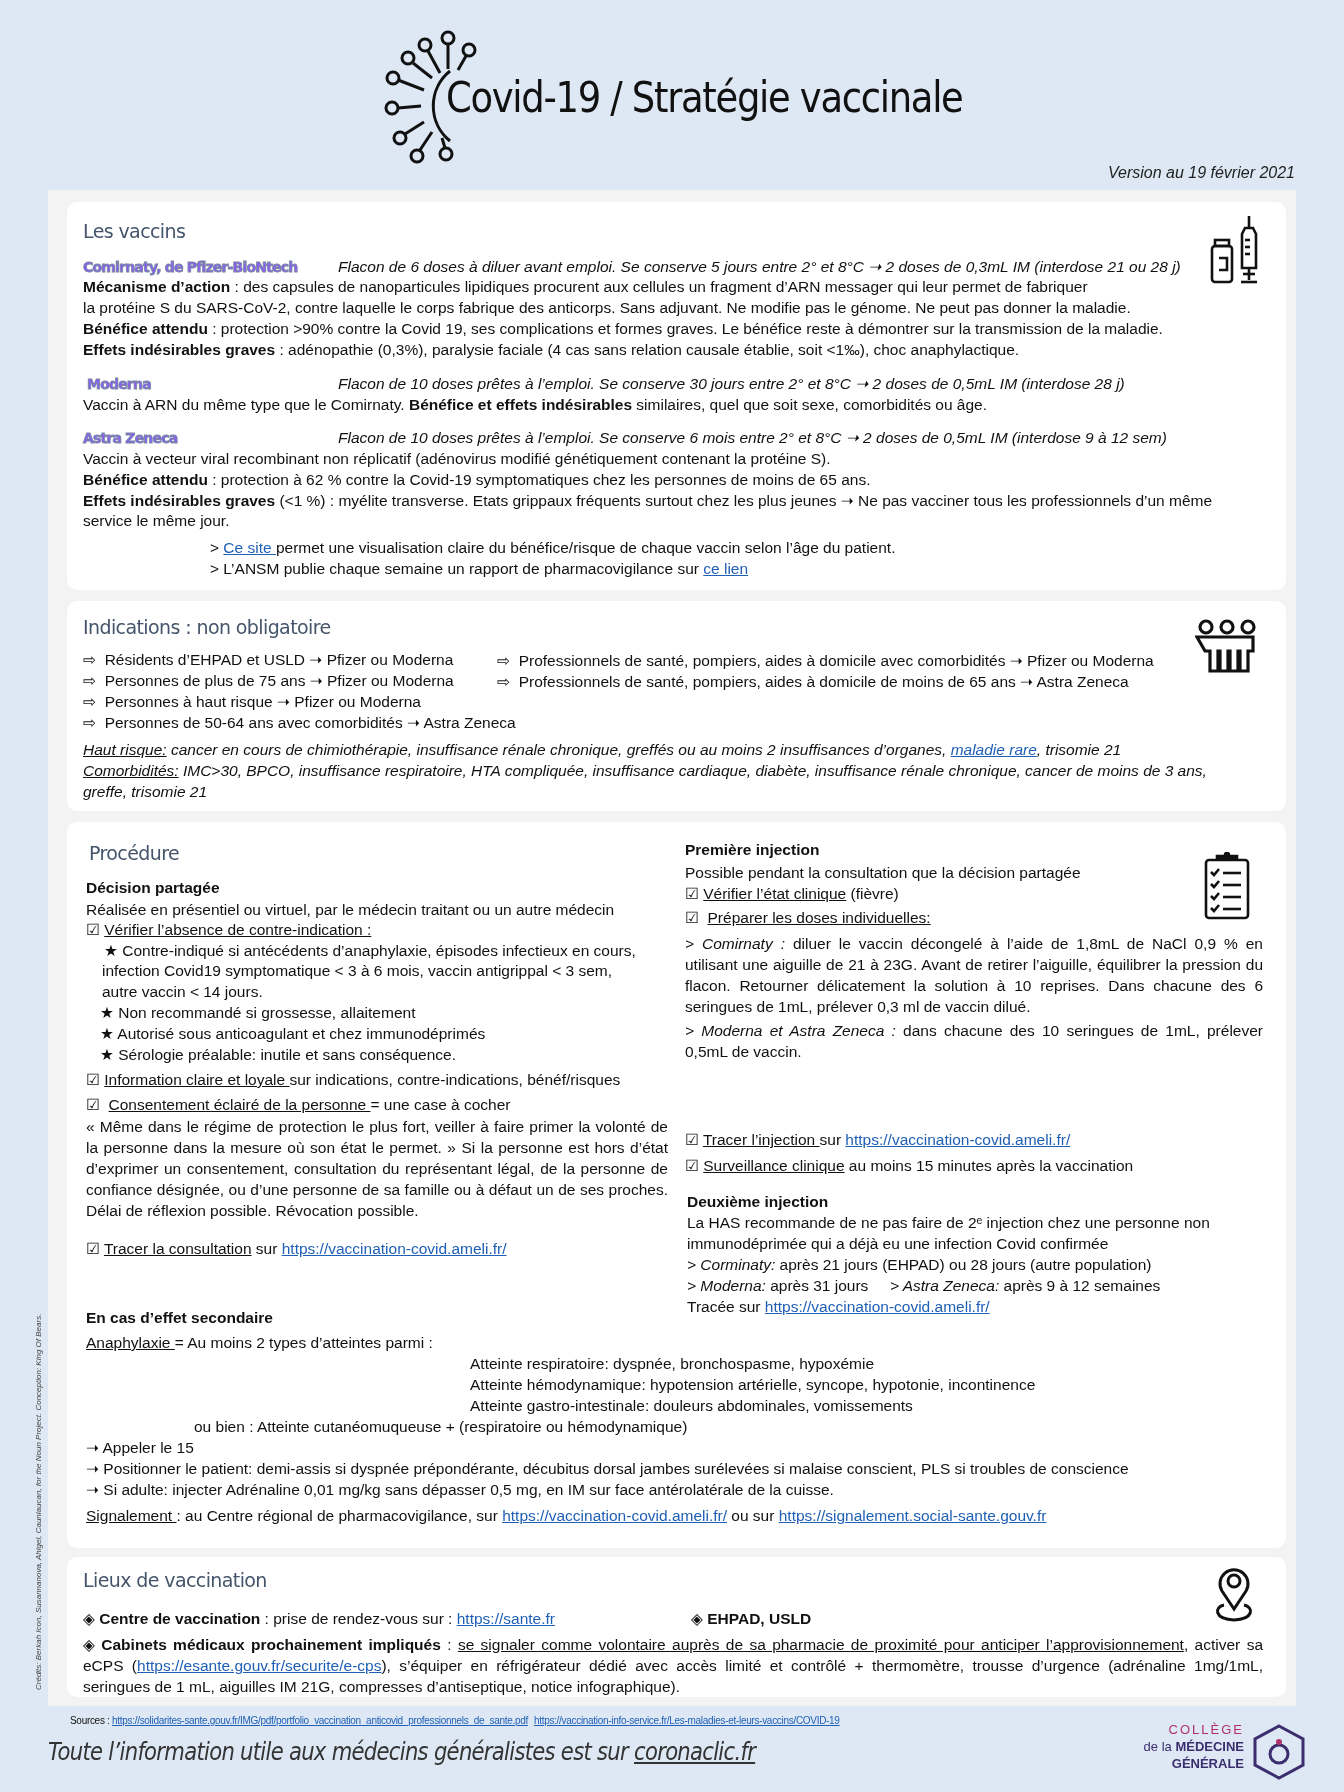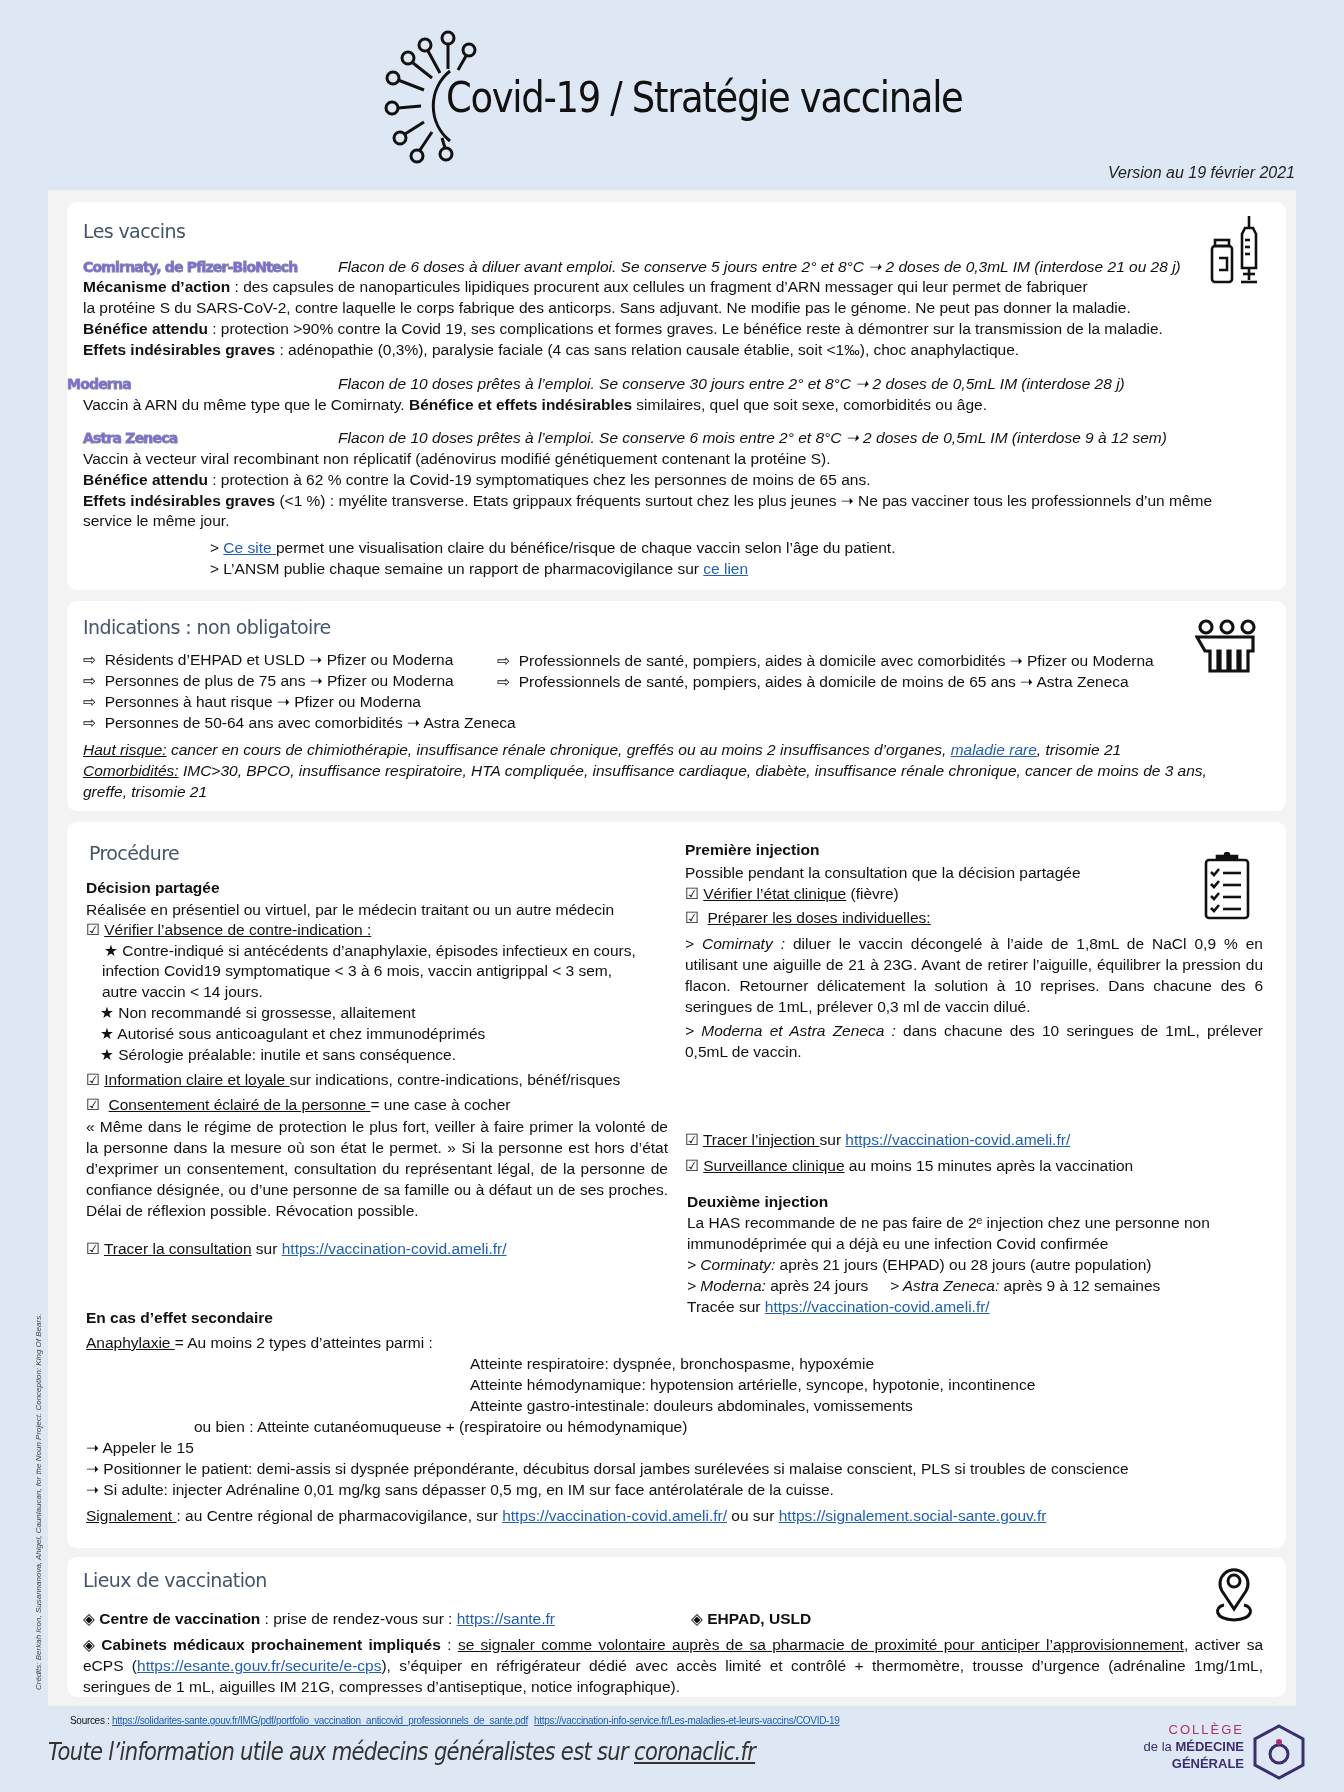--- a/index.html
+++ b/index.html
@@ -70,21 +70,21 @@
 
   <div class="line" style="left:16px; top:55px;">
     <span class="vname">Comirnaty, de Pfizer-BioNtech</span>
   </div>
   <div class="line it" style="left:271px; top:55px;">Flacon de 6 doses à diluer avant emploi. Se conserve 5 jours entre 2° et 8°C ➝ 2 doses de 0,3mL IM (interdose 21 ou 28 j)</div>
   <div class="line" style="left:16px; top:75px;"><b>Mécanisme d’action</b><span> : des capsules de nanoparticules lipidiques procurent aux cellules un fragment d’ARN messager qui leur permet de fabriquer</span></div>
   <div class="line" style="left:16px; top:96px;">la protéine S du SARS-CoV-2, contre laquelle le corps fabrique des anticorps. Sans adjuvant. Ne modifie pas le génome. Ne peut pas donner la maladie.</div>
   <div class="line" style="left:16px; top:117px;"><b>Bénéfice attendu</b><span> : protection &gt;90% contre la Covid 19, ses complications et formes graves. Le bénéfice reste à démontrer sur la transmission de la maladie.</span></div>
   <div class="line" style="left:16px; top:138px;"><b>Effets indésirables graves</b><span> : adénopathie (0,3%), paralysie faciale (4 cas sans relation causale établie, soit &lt;1‰), choc anaphylactique.</span></div>
 
-  <div class="line" style="left:0; top:172px;">
+  <div class="line" style="left:20px; top:172px;">
     <span class="vname">Moderna</span>
   </div>
   <div class="line it" style="left:271px; top:172px;">Flacon de 10 doses prêtes à l’emploi. Se conserve 30 jours entre 2° et 8°C ➝ 2 doses de 0,5mL IM (interdose 28 j)</div>
   <div class="line" style="left:16px; top:193px;"><span>Vaccin à ARN du même type que le Comirnaty. </span><b>Bénéfice et effets indésirables</b><span> similaires, quel que soit sexe, comorbidités ou âge.</span></div>
 
   <div class="line" style="left:16px; top:226px;text-align:center;">
     <span class="vname">Astra Zeneca</span>
   </div>
   <div class="line it" style="left:271px; top:226px;">Flacon de 10 doses prêtes à l’emploi. Se conserve 6 mois entre 2° et 8°C ➝ 2 doses de 0,5mL IM (interdose 9 à 12 sem)</div>
   <div class="line" style="left:16px; top:247px;">Vaccin à vecteur viral recombinant non réplicatif (adénovirus modifié génétiquement contenant la protéine S).</div>
@@ -152,21 +152,21 @@
   <div class="line" style="left:618px; top:86px;"><span>☑</span>&nbsp; <span class="u">Préparer les doses individuelles:</span></div>
   <div class="line just" style="left:618px; top:111px; width:578px; line-height:21px;"><span class="it">&gt; Comirnaty :</span><span> diluer le vaccin décongelé à l’aide de 1,8mL de NaCl 0,9 % en utilisant une aiguille de 21 à 23G. Avant de retirer l’aiguille, équilibrer la pression du flacon. Retourner délicatement la solution à 10 reprises. Dans chacune des 6 seringues de 1mL, prélever 0,3 ml de vaccin dilué.</span></div>
   <div class="line just" style="left:618px; top:198px; width:578px; line-height:21px;"><span class="it">&gt; Moderna et Astra Zeneca :</span><span> dans chacune des 10 seringues de 1mL, prélever 0,5mL de vaccin.</span></div>
   <div class="line" style="left:618px; top:308px;"><span>☑</span> <span class="u">Tracer l’injection </span><span>sur </span><a>https://vaccination-covid.ameli.fr/</a></div>
   <div class="line" style="left:618px; top:334px;"><span>☑</span> <span class="u">Surveillance clinique</span><span> au moins 15 minutes après la vaccination</span></div>
 
   <div class="line" style="left:620px; top:370px;"><b>Deuxième injection</b></div>
   <div class="line" style="left:620px; top:391px;">La HAS recommande de ne pas faire de 2ᵉ injection chez une personne non</div>
   <div class="line" style="left:620px; top:412px;">immunodéprimée qui a déjà eu une infection Covid confirmée</div>
   <div class="line" style="left:620px; top:433px;"><span class="it">&gt; Corminaty:</span><span> après 21 jours (EHPAD) ou 28 jours (autre population)</span></div>
-  <div class="line" style="left:620px; top:454px;"><span class="it">&gt; Moderna:</span><span> après 24 jours</span>&nbsp;&nbsp;&nbsp;&nbsp;&nbsp;<span class="it">&gt; Astra Zeneca:</span><span> après 9 à 12 semaines</span></div>
+  <div class="line" style="left:620px; top:454px;"><span class="it">&gt; Moderna:</span><span> après 31 jours</span>&nbsp;&nbsp;&nbsp;&nbsp;&nbsp;<span class="it">&gt; Astra Zeneca:</span><span> après 9 à 12 semaines</span></div>
   <div class="line" style="left:620px; top:475px;"><span>Tracée sur </span><a>https://vaccination-covid.ameli.fr/</a></div>
 
   <svg class="icon" style="left:1136px; top:30px;" width="48" height="68" viewBox="0 0 48 68" fill="none" stroke="#111" stroke-width="2.6">
     <rect x="3" y="8" width="42" height="58" rx="3"></rect>
       <path d="M14 8 v-4 h20 v4" fill="#111"></path>
       <circle cx="24" cy="3" r="2" fill="#111"></circle>
     <path d="M8 20 l3 3 l5 -6"></path>
       <line x1="20" y1="21" x2="38" y2="21"></line>
     <path d="M8 32 l3 3 l5 -6"></path>
       <line x1="20" y1="33" x2="38" y2="33"></line>

